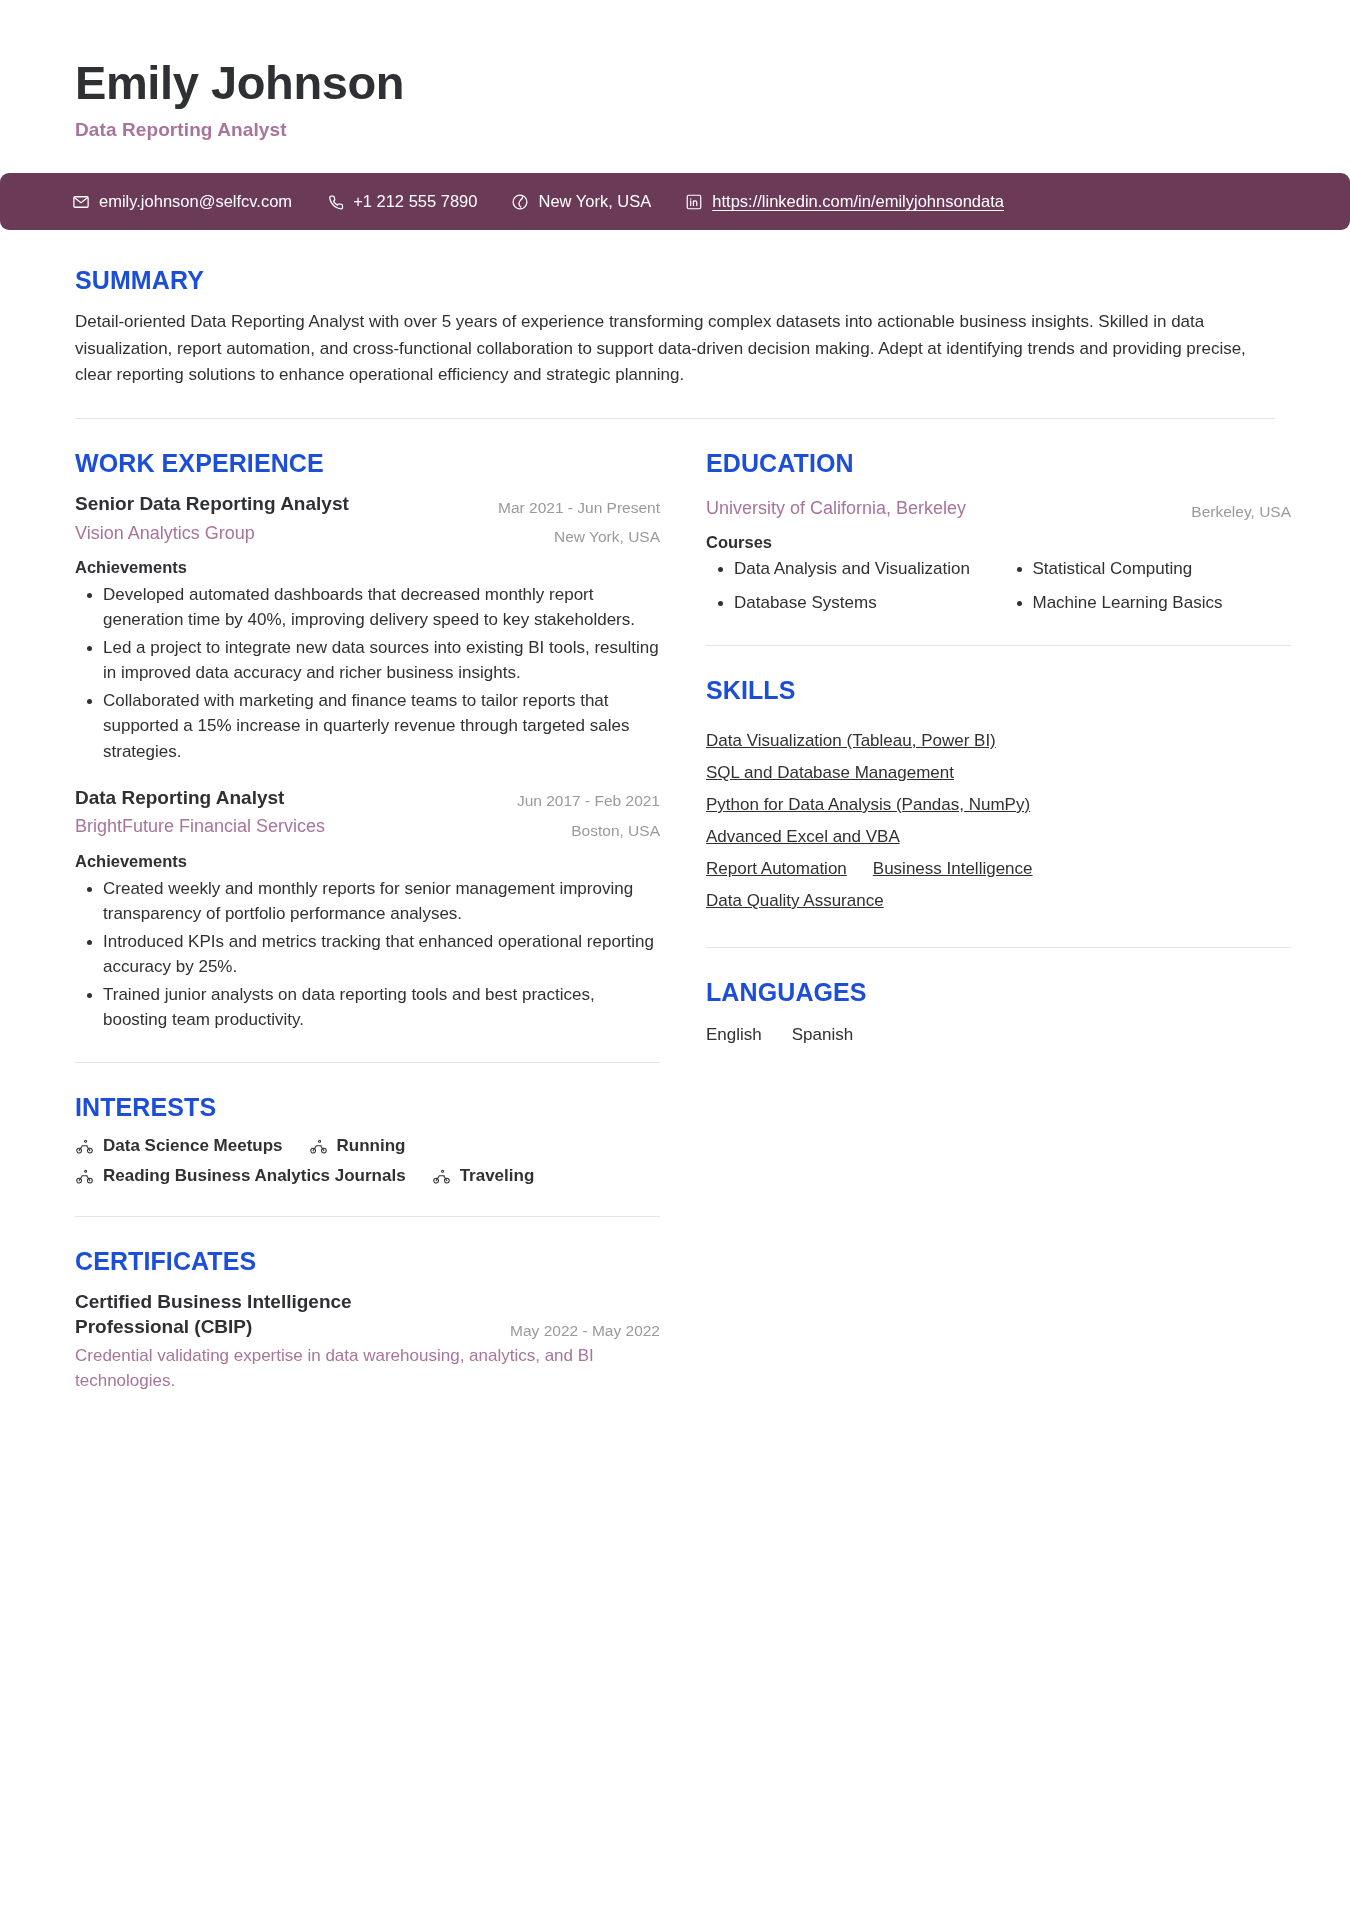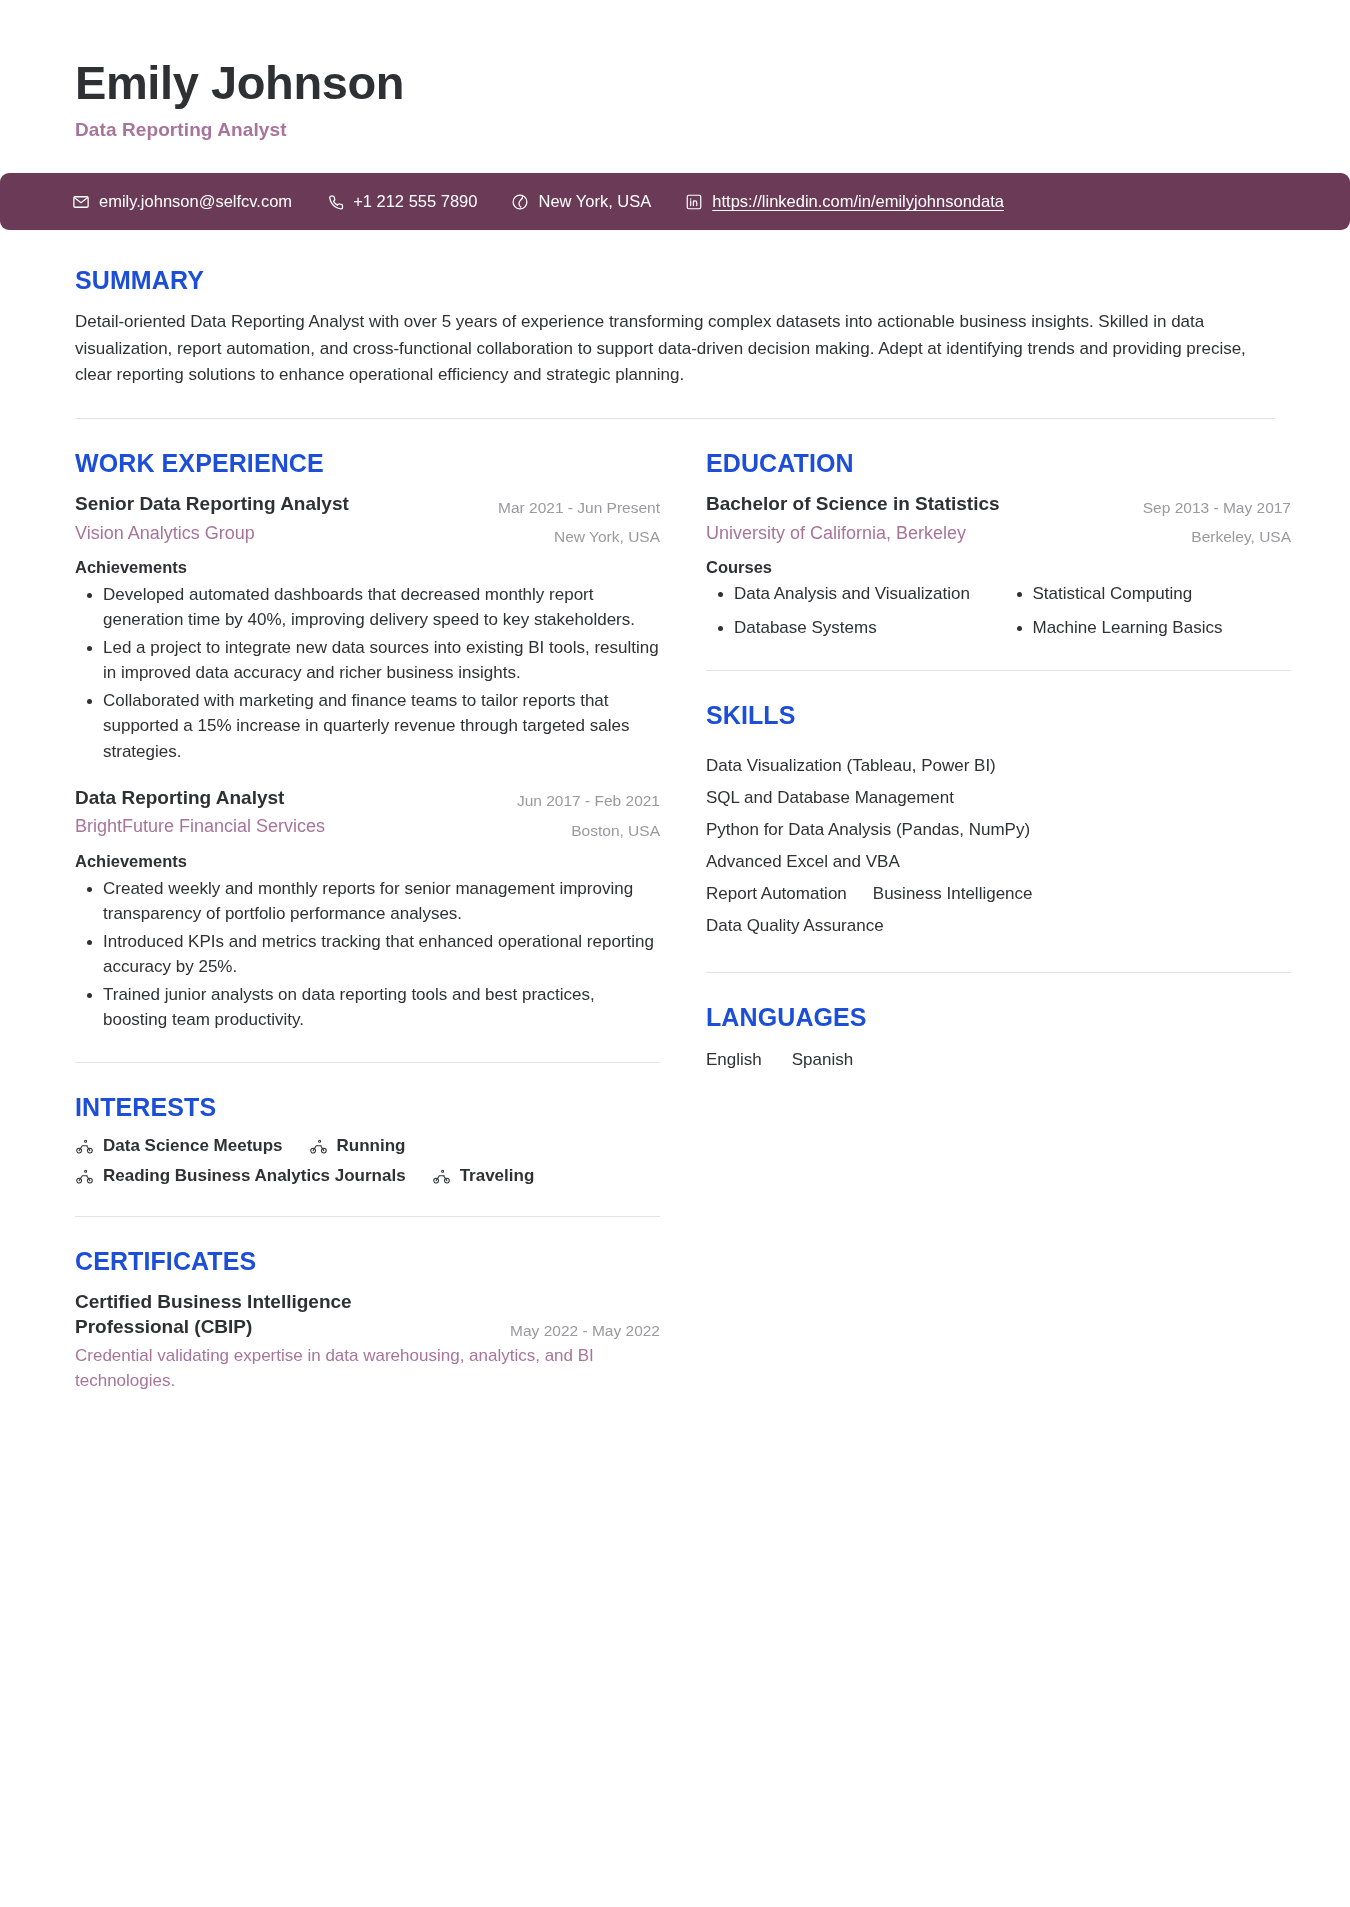--- a/index.html
+++ b/index.html
@@ -194,21 +194,21 @@
     position: absolute;
     left: 12px;
     top: 10px;
     width: 5px;
     height: 5px;
     border-radius: 50%;
     background: #303133;
   }
 
   
-  .skill-rows { margin-top: 20px; }
+  .skill-rows { margin-top: 20px; text-decoration: underline; }
   .skill-row {
     display: flex;
     flex-wrap: wrap;
     gap: 26px;
     font-size: 17px;
     line-height: 1.88;
     color: #303133;
   }
   .skill-item { white-space: nowrap; }
 
@@ -427,24 +427,20 @@
         </div>
 
       </div>
 
       <div class="col-right">
 
         <div>
           <div class="section-title">EDUCATION</div>
           <div class="entry">
             <div class="entry-row">
-              <div class="entry-title">Bachelor of Science in Statistics</div>
-              <div class="entry-meta">Sep 2013 - May 2017</div>
-            </div>
-            <div class="entry-row">
               <div class="entry-org">University of California, Berkeley</div>
               <div class="entry-meta">Berkeley, USA</div>
             </div>
             <div class="entry-sub">Courses</div>
             <div class="courses-grid">
               <div class="course-item">Data Analysis and Visualization</div>
               <div class="course-item">Statistical Computing</div>
               <div class="course-item">Database Systems</div>
               <div class="course-item">Machine Learning Basics</div>
             </div>

